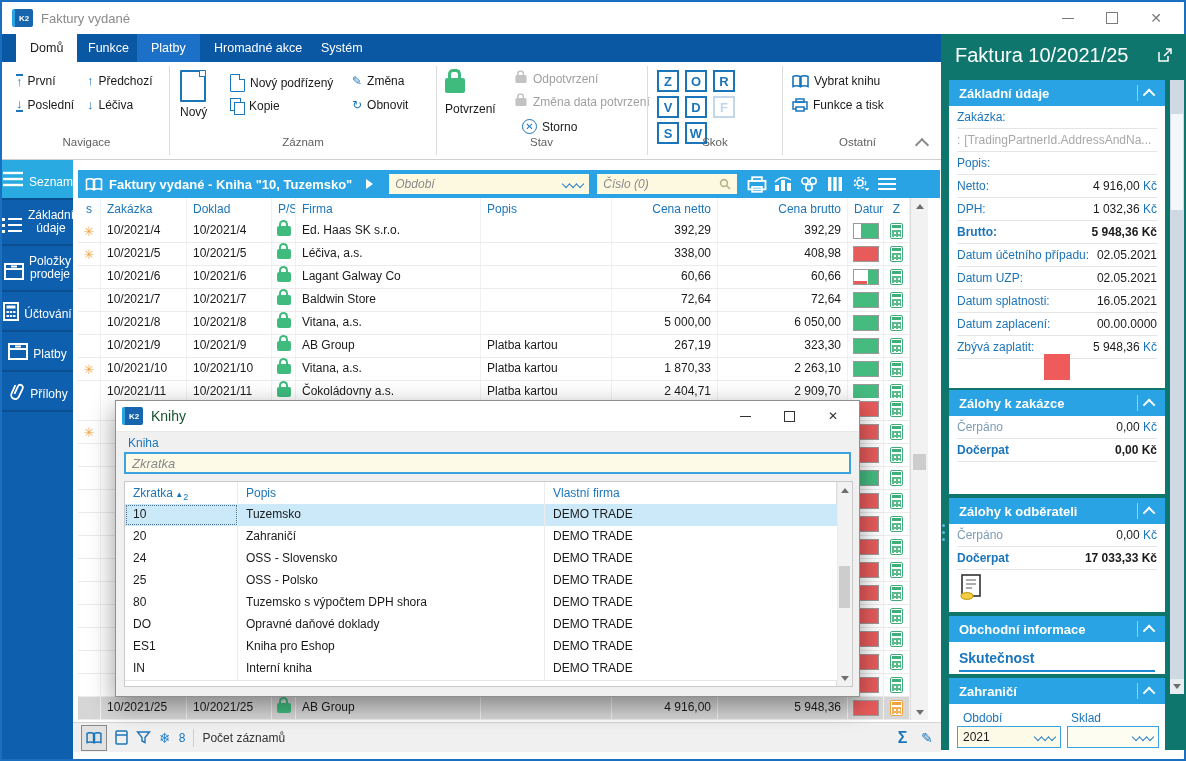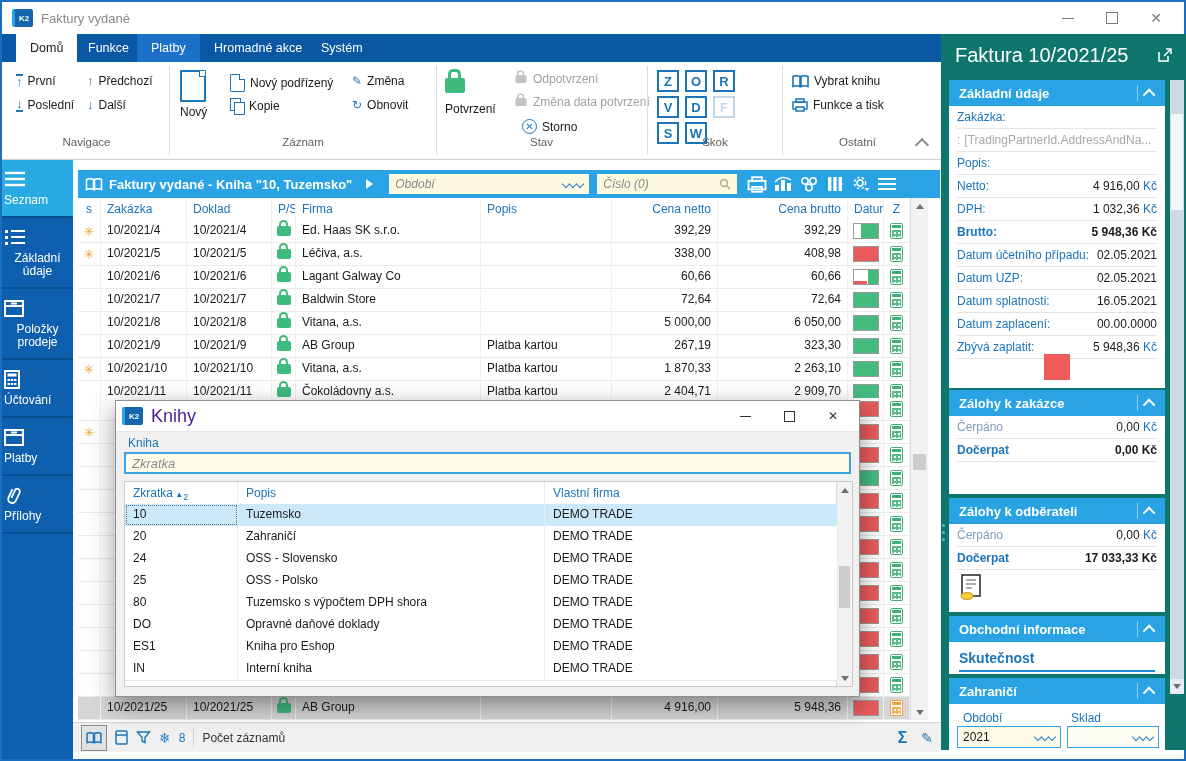--- a/index.html
+++ b/index.html
@@ -45,21 +45,21 @@
   .lock.big::before{left:3px;top:-9px;width:13px;height:11px;border-width:3px;}
   .lock.grey{background:#c3c3c3;}
   .lock.grey::before{border-color:#c3c3c3;}
   .lock.small{transform:scale(.8);}
   .storno{width:15px;height:15px;border:1.7px solid #1b75bb;border-radius:50%;color:#1b75bb;display:flex;align-items:center;justify-content:center;font-size:10px;box-sizing:border-box;}
   .keytile{position:absolute;width:22px;height:22px;border:2px solid #1b75bb;color:#1b75bb;font-weight:bold;font-size:13px;display:flex;align-items:center;justify-content:center;background:#fff;box-sizing:border-box;}
   .keytile.dis{border-color:#c4d6ea;color:#c4d6ea;}
   .chev-up{width:8px;height:8px;border-left:2px solid #8a8a8a;border-top:2px solid #8a8a8a;transform:rotate(45deg);}
   
   #sidebar{position:absolute;left:0;top:158px;width:71px;bottom:0;background:#0e5fae;}
-  .sbitem{width:100%;border-bottom:2px solid #0a4f92;color:#fff;display:flex;flex-direction:column;align-items:flex-start;justify-content:center;gap:5px;text-align:center;font-size:12px;line-height:13px;padding:9px 2px;box-sizing:border-box;}
+  .sbitem{width:100%;border-bottom:2px solid #0a4f92;color:#fff;display:flex;flex-direction:row;align-items:flex-end;justify-content:center;gap:5px;text-align:center;font-size:12px;line-height:13px;padding:9px 2px;box-sizing:border-box;}
   .sbitem.active{background:#29abe2;}
   .sbico{height:20px;display:flex;align-items:center;justify-content:center;}
   
   #browser-head{position:absolute;left:76px;top:168px;width:862px;height:28px;background:#29a3e3;display:flex;align-items:center;color:#fff;}
   #browser-title{font-weight:bold;font-size:13px;margin-left:6px;white-space:nowrap;}
   .playarrow{width:0;height:0;border-top:5px solid transparent;border-bottom:5px solid transparent;border-left:7px solid #fff;margin-left:14px;}
   .filterbox{height:20px;background:#fdf9e0;display:flex;align-items:center;padding:0 6px;color:#8a8a8a;font-style:italic;font-size:12px;}
   .fb-period{width:188px;margin-left:16px;justify-content:space-between;}
   .fb-number{width:128px;margin-left:8px;justify-content:space-between;}
   .toolico{width:24px;height:22px;display:flex;align-items:center;justify-content:center;margin-left:2px;}
@@ -100,21 +100,21 @@
   .stsep{width:1px;height:18px;background:#d0d0d0;}
   #status-count{color:#1b75bb;font-size:12px;}
   #status-label{color:#333;}
   #status-right{margin-left:auto;display:flex;align-items:center;gap:14px;}
   .sigma{color:#1b75bb;font-size:16px;font-weight:bold;}
   .pencil{color:#1b75bb;font-size:14px;}
   .snow{color:#2a7fc9;font-size:14px;}
   
   #dialog{position:absolute;left:113px;top:398px;width:745px;height:297px;background:#f0f0f0;border:1px solid #8f8f8f;box-shadow:0 8px 24px rgba(0,0,0,.4);z-index:50;box-sizing:border-box;}
   #dlg-titlebar{position:absolute;left:0;top:0;right:0;height:30px;background:#fff;display:flex;align-items:center;border-bottom:1px solid #e8e8e8;}
-  #dlg-title{margin-left:8px;color:#4c1d95;font-size:18px;}
+  #dlg-title{margin-left:8px;color:#14532d;font-size:14px;}
   .dlgbtns{position:absolute;right:4px;top:0;height:30px;display:flex;}
   .dlgbtn{width:44px;height:30px;display:flex;align-items:center;justify-content:center;color:#333;}
   #dlg-kniha{position:absolute;left:12px;top:35px;color:#1b75bb;}
   #dlg-input{position:absolute;left:8px;top:51px;width:727px;height:22px;background:#fdfbe7;border:2px solid #3ba3e0;box-sizing:border-box;font-style:italic;color:#8a8a8a;font-size:13px;padding:0 6px;font-family:inherit;}
   #dlg-input::placeholder{color:#8a8a8a;font-style:italic;}
   #dlg-table{position:absolute;left:8px;top:80px;width:729px;height:206px;background:#fff;border:1px solid #c9c9c9;box-sizing:border-box;}
   .dhead{position:absolute;top:0;height:22px;line-height:22px;color:#1b75bb;padding:0 8px;border-right:1px solid #ececec;box-sizing:border-box;white-space:nowrap;overflow:hidden;}
   .dhead .sortmark{font-size:8px;color:#1b75bb;}
   .dhead .sortord{font-size:9px;vertical-align:sub;}
   .drow{position:absolute;left:0;width:712px;height:22px;border-bottom:1px solid #e6e6e6;background:#fff;}
@@ -190,21 +190,21 @@
     <div class="ritem" style="left:14px;top:36px">
         <span class="ico-arrow bar-bot">↓</span>
         <span>Poslední</span>
       </div>
     <div class="ritem" style="left:85px;top:12px">
         <span class="ico-arrow">↑</span>
         <span>Předchozí</span>
       </div>
     <div class="ritem" style="left:85px;top:36px">
         <span class="ico-arrow">↓</span>
-        <span>Další</span>
+        <span>Léčiva</span>
       </div>
     <div class="rgl" style="left:6px;width:157px">Navigace</div>
     <div class="rsep" style="left:167px"></div>
 
     <div class="bigbtn" style="left:178px;top:8px">
       <span class="doc big"></span>
       <span>Nový</span>
     </div>
     <div class="ritem" style="left:228px;top:12px">
         <span class="doc"></span>

